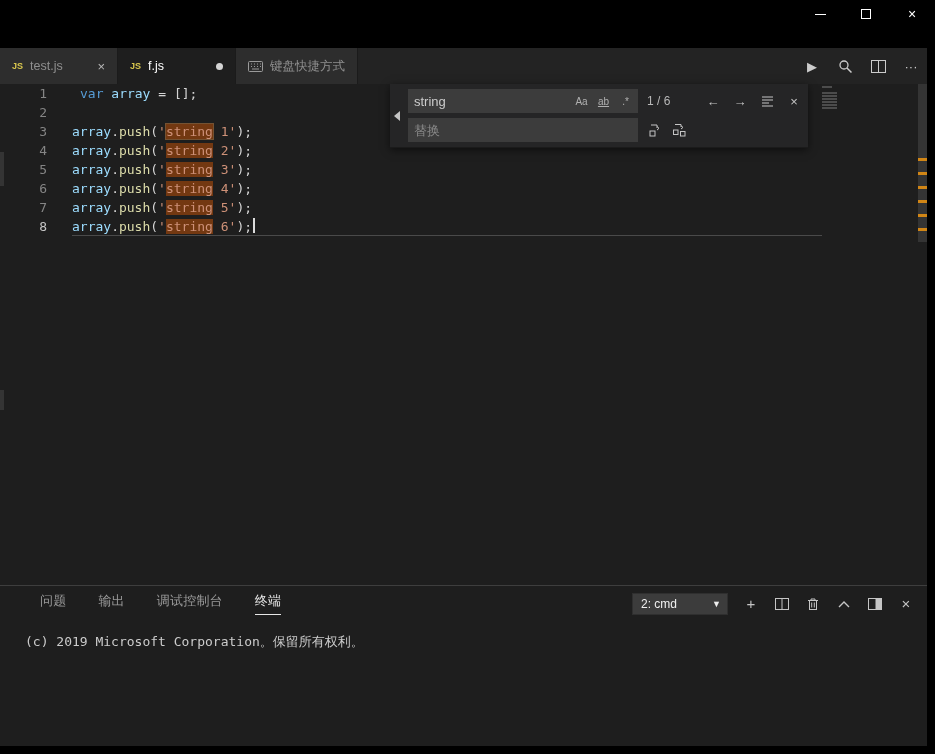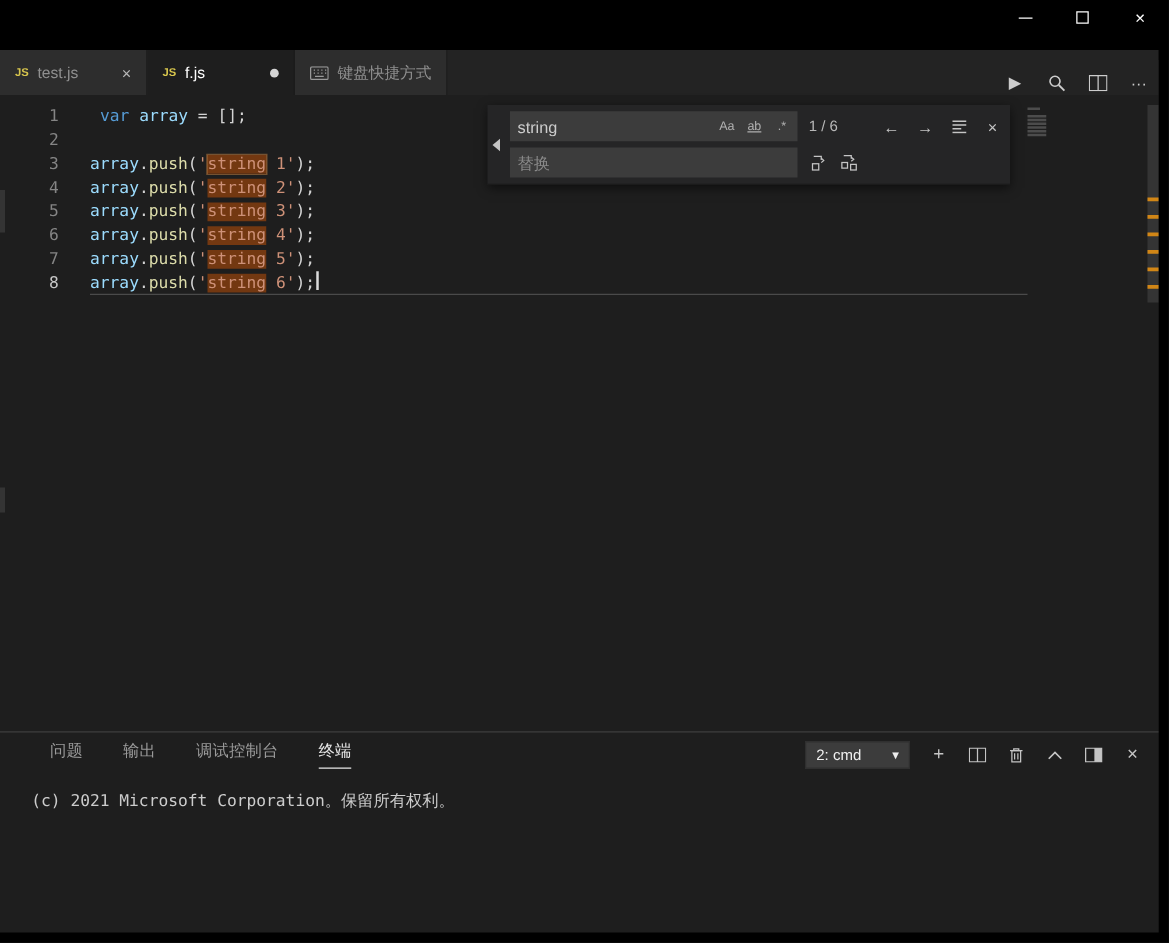--- a/index.html
+++ b/index.html
@@ -9,21 +9,21 @@
 
   
   .titlebar { position:absolute; top:0; left:0; right:0; height:48px; background:#000; }
   .win-controls { position:absolute; top:0; right:0; height:28px; display:flex; }
   .win-btn { width:46px; height:28px; display:flex; align-items:center; justify-content:center; color:#fff; font-size:13px; cursor:default; }
   .min-glyph { display:inline-block; width:11px; height:1px; background:#fff; }
   .max-glyph { display:inline-block; width:10px; height:10px; border:1px solid #fff; }
   .close-glyph { font-size:14px; line-height:1; }
 
   
-  .tabbar { position:absolute; top:40px; left:0; right:8px; height:36px; background:#232323; display:flex; }
+  .tabbar { position:absolute; top:48px; left:0; right:8px; height:36px; background:#232323; display:flex; }
   .tab { display:flex; align-items:center; gap:7px; padding:0 12px; height:36px; background:#2d2d2d; border-right:1px solid #1b1b1b; font-size:12.5px; color:#8f8f8f; min-width:118px; cursor:pointer; }
   .tab.active { background:#1e1e1e; color:#ffffff; }
   .js-badge { font-size:9px; font-weight:bold; color:#d8c64d; letter-spacing:0; }
   .tab-close { margin-left:auto; color:#b8b8b8; font-size:13px; line-height:1; }
   .tab-dot { margin-left:auto; width:7px; height:7px; border-radius:50%; background:#d4d4d4; }
   .kbd-icon svg { display:block; }
 
   
   .editor-actions { position:absolute; top:48px; right:8px; height:36px; display:flex; align-items:center; gap:17px; padding-right:8px; color:#cccccc; }
   .ea-icon { font-size:13px; display:flex; align-items:center; justify-content:center; width:16px; height:16px; cursor:pointer; }
@@ -74,21 +74,21 @@
   .fa-btn { font-size:13px; cursor:pointer; display:flex; align-items:center; justify-content:center; width:16px; height:16px; }
   .replace-actions { margin-left:9px; display:flex; gap:9px; align-items:center; color:#c5c5c5; }
 
   
   .panel { position:absolute; left:0; right:8px; top:585px; height:161px; background:#1e1e1e; border-top:1px solid #3e3e3e; }
   .panel-header { height:35px; display:flex; align-items:center; }
   .panel-tabs { display:flex; gap:32px; padding-left:40px; font-size:13px;justify-content:flex-end; }
   .panel-tab { color:#9a9a9a; padding-bottom:4px; cursor:pointer; text-transform:uppercase; letter-spacing:.2px; }
   .panel-tab.active { color:#e7e7e7; border-bottom:1px solid #e7e7e7; }
   .panel-actions { margin-left:auto; display:flex; align-items:center; gap:15px; padding-right:13px; color:#c5c5c5; }
-  .terminal-select { width:84px; height:22px; background:#3c3c3c; border:1px solid #2f2f2f; color:#f0f0f0; font-size:12px; display:flex; align-items:center; padding:0 6px 0 8px; cursor:pointer; }
+  .terminal-select { width:96px; height:22px; background:#3c3c3c; border:1px solid #2f2f2f; color:#f0f0f0; font-size:12px; display:flex; align-items:center; padding:0 6px 0 8px; cursor:pointer; }
   .terminal-select .sel-arrow { margin-left:auto; font-size:9px; color:#eeeeee; }
   .pa-btn { display:flex; align-items:center; justify-content:center; width:16px; height:16px; font-size:15px; cursor:pointer; }
 
   .terminal { padding:12px 0 0 25px; font-family:"DejaVu Sans Mono","Liberation Mono",monospace; font-size:13px; color:#cccccc; line-height:17px; }
   .term-line { white-space:pre; min-height:17px; }
   .term-cursor { display:inline-block; width:8px; height:14px; border:1px solid #c0c0c0; vertical-align:-2px; margin-left:2px; }
 
   
   .right-edge { position:absolute; top:0; bottom:0; right:0; width:8px; background:#000; }
   .bottom-edge { position:absolute; left:0; right:0; bottom:0; height:8px; background:#000; }
@@ -301,21 +301,21 @@
           <svg width="14" height="12" viewBox="0 0 14 12">
               <rect x="0.5" y="0.5" width="13" height="11" fill="none" stroke="#c5c5c5"></rect>
               <rect x="7.5" y="0.5" width="6" height="11" fill="#c5c5c5"></rect>
             </svg>
         </span>
         <span class="pa-btn">×</span>
       </div>
     </div>
     <div class="terminal">
       <div id="terminal-lines">
-          <div class="term-line">(c) 2021 Microsoft Corporation。保留所有权利。</div>
+          <div class="term-line">(c) 2019 Microsoft Corporation。保留所有权利。</div>
           <div class="term-line"></div>
         </div>
     </div>
   </div>
 
   <div class="right-edge"></div>
   <div class="bottom-edge"></div>
 
 </div>
 

